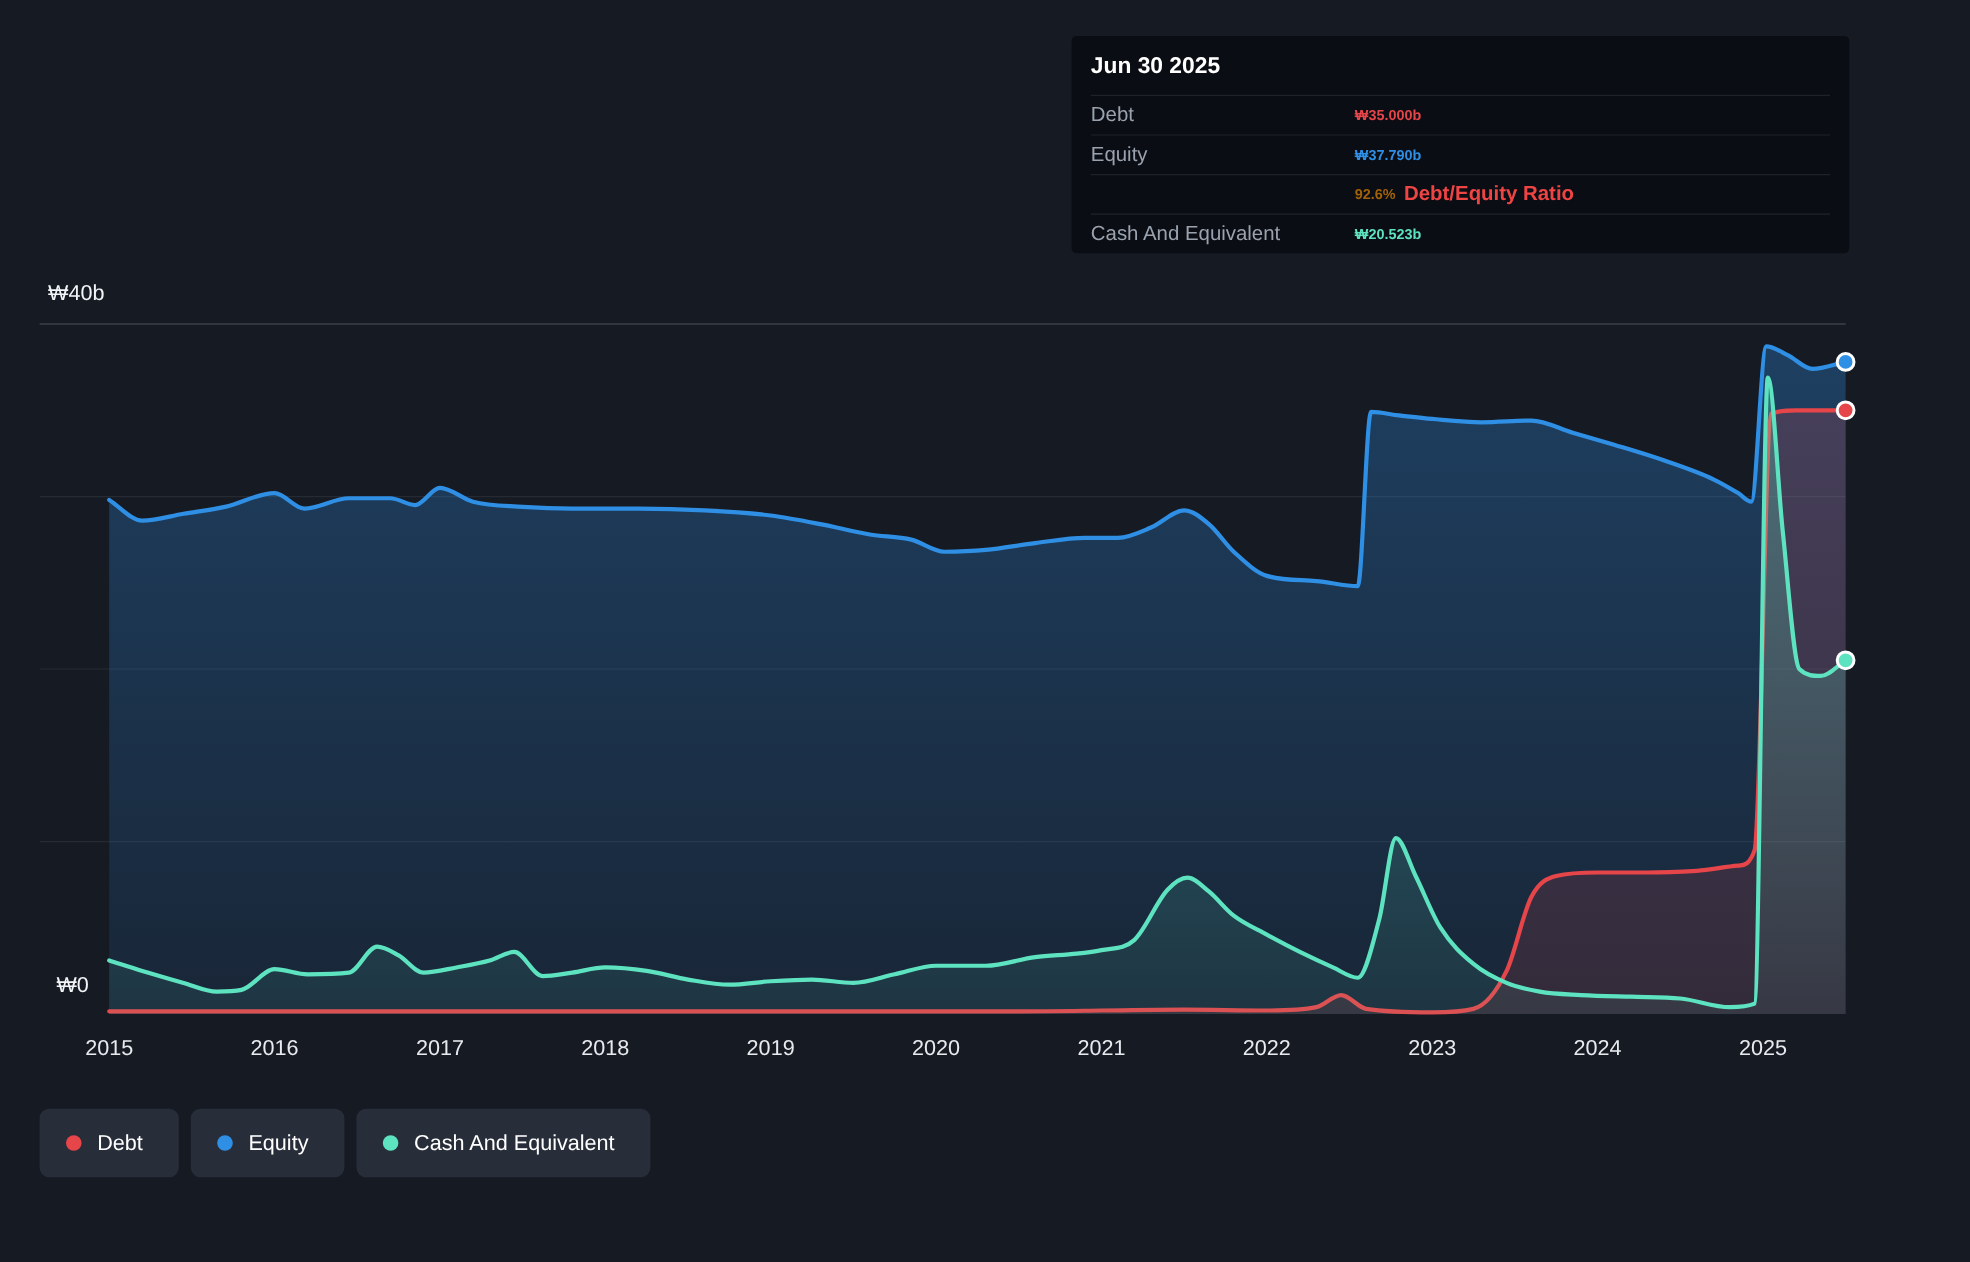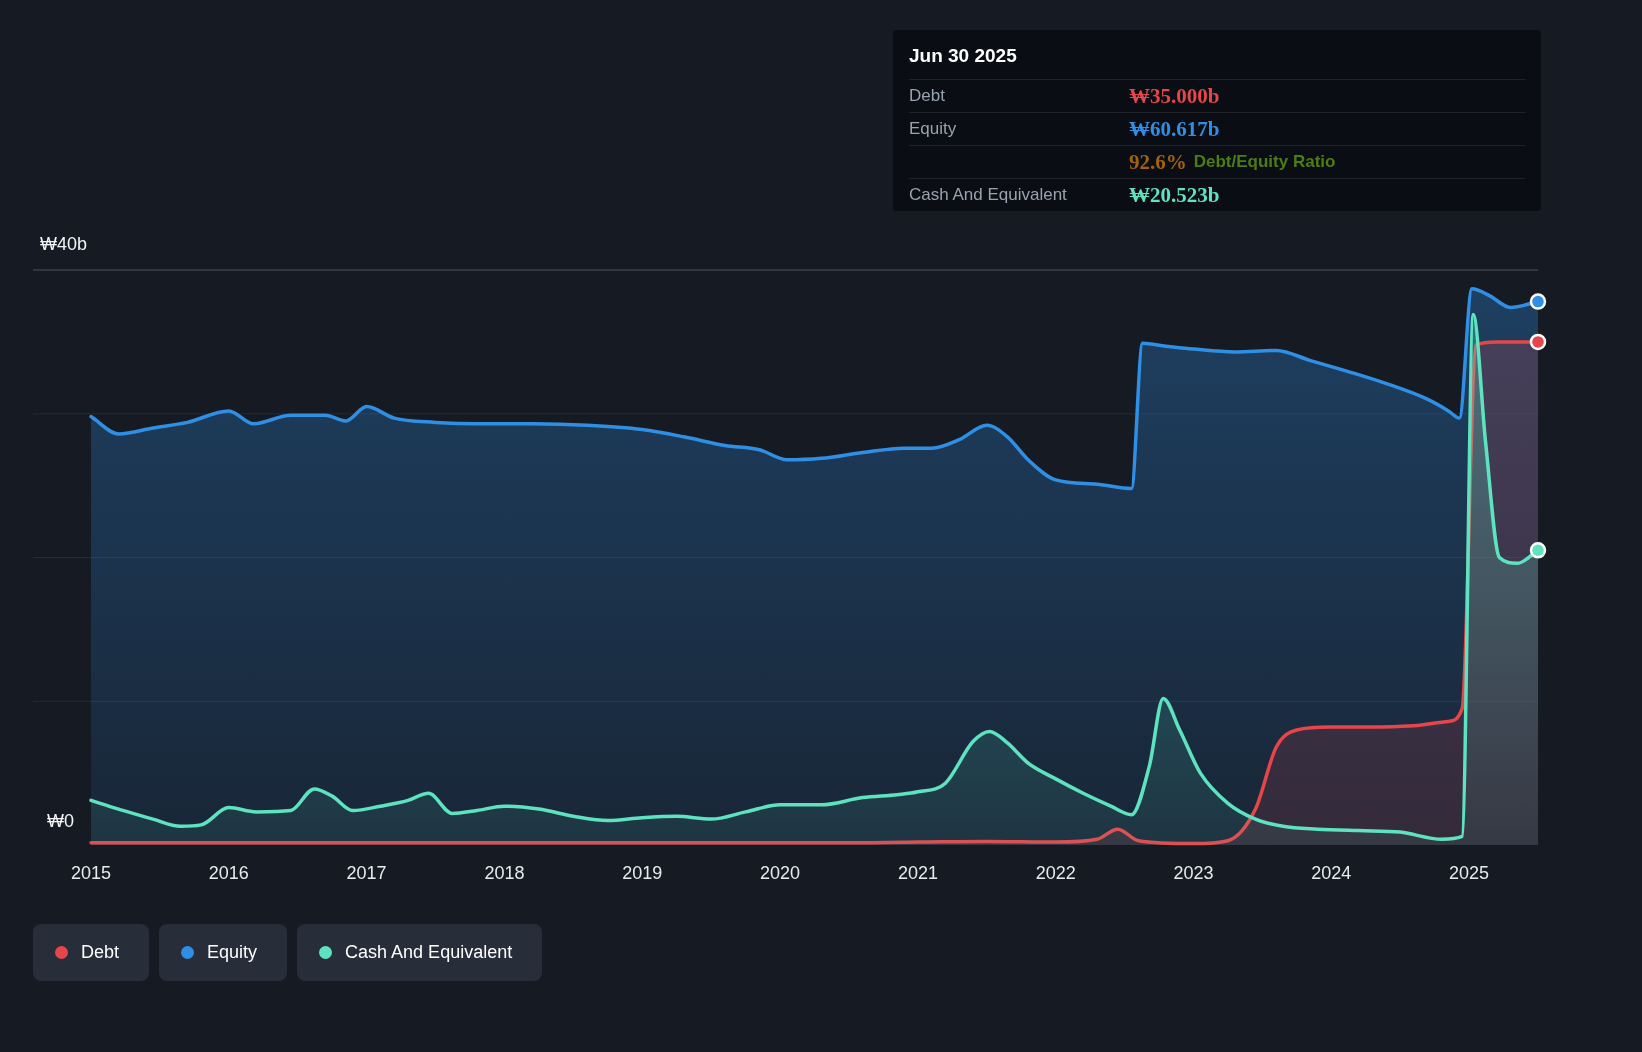--- a/index.html
+++ b/index.html
@@ -18,22 +18,22 @@
     position:absolute; left:893px; top:30px; width:648px;
     background:#0a0d13; border-radius:4px; z-index:5;
     padding-bottom:0;
   }
   .tooltip-title { font-size:19px; font-weight:700; color:#ffffff; padding:15px 16px 12px 16px; }
   .t-row {
     display:flex; align-items:center; height:33px; margin:0 16px;
     border-top:1px solid rgba(255,255,255,0.09);
   }
   .t-label { flex:0 0 220px; font-size:17px; color:#9aa2ae; }
-  .t-value { font-size:21px; font-weight:700;font-family:Liberation Serif, serif; }
-  .t-ratio-label { font-size:17px; font-weight:700; color:#4d7c0f; margin-left:7px; }
+  .t-value { font-size:12px; font-weight:700; }
+  .t-ratio-label { font-size:17px; font-weight:700; color:#ef4444; margin-left:7px; }
 
   
   .y-label { position:absolute; font-size:18px; color:#f2f4f6; z-index:2; }
   #y-top  { left:40px; top:234px; }
   #y-zero { left:47px; top:811px; }
 
   
   .legend { position:absolute; left:33px; top:924px; display:flex; gap:10px; z-index:4; }
   .legend-item {
     display:flex; align-items:center; gap:13px; height:57px;
@@ -90,21 +90,21 @@
 <div class="y-label" id="y-zero">₩0</div>
 
 <div class="tooltip">
   <div class="tooltip-title">Jun 30 2025</div>
   <div class="t-row">
     <span class="t-label">Debt</span>
     <span class="t-value" style="color: rgb(230, 69, 74);">₩35.000b</span>
   </div>
   <div class="t-row">
     <span class="t-label">Equity</span>
-    <span class="t-value" style="color: rgb(47, 143, 229);">₩60.617b</span>
+    <span class="t-value" style="color: rgb(47, 143, 229);">₩37.790b</span>
   </div>
   <div class="t-row">
     <span class="t-label"></span>
     <span class="t-value" style="color:#a16207">92.6%</span>
     <span class="t-ratio-label">Debt/Equity Ratio</span>
   </div>
   <div class="t-row">
     <span class="t-label">Cash And Equivalent</span>
     <span class="t-value" style="color: rgb(94, 227, 192);">₩20.523b</span>
   </div>

